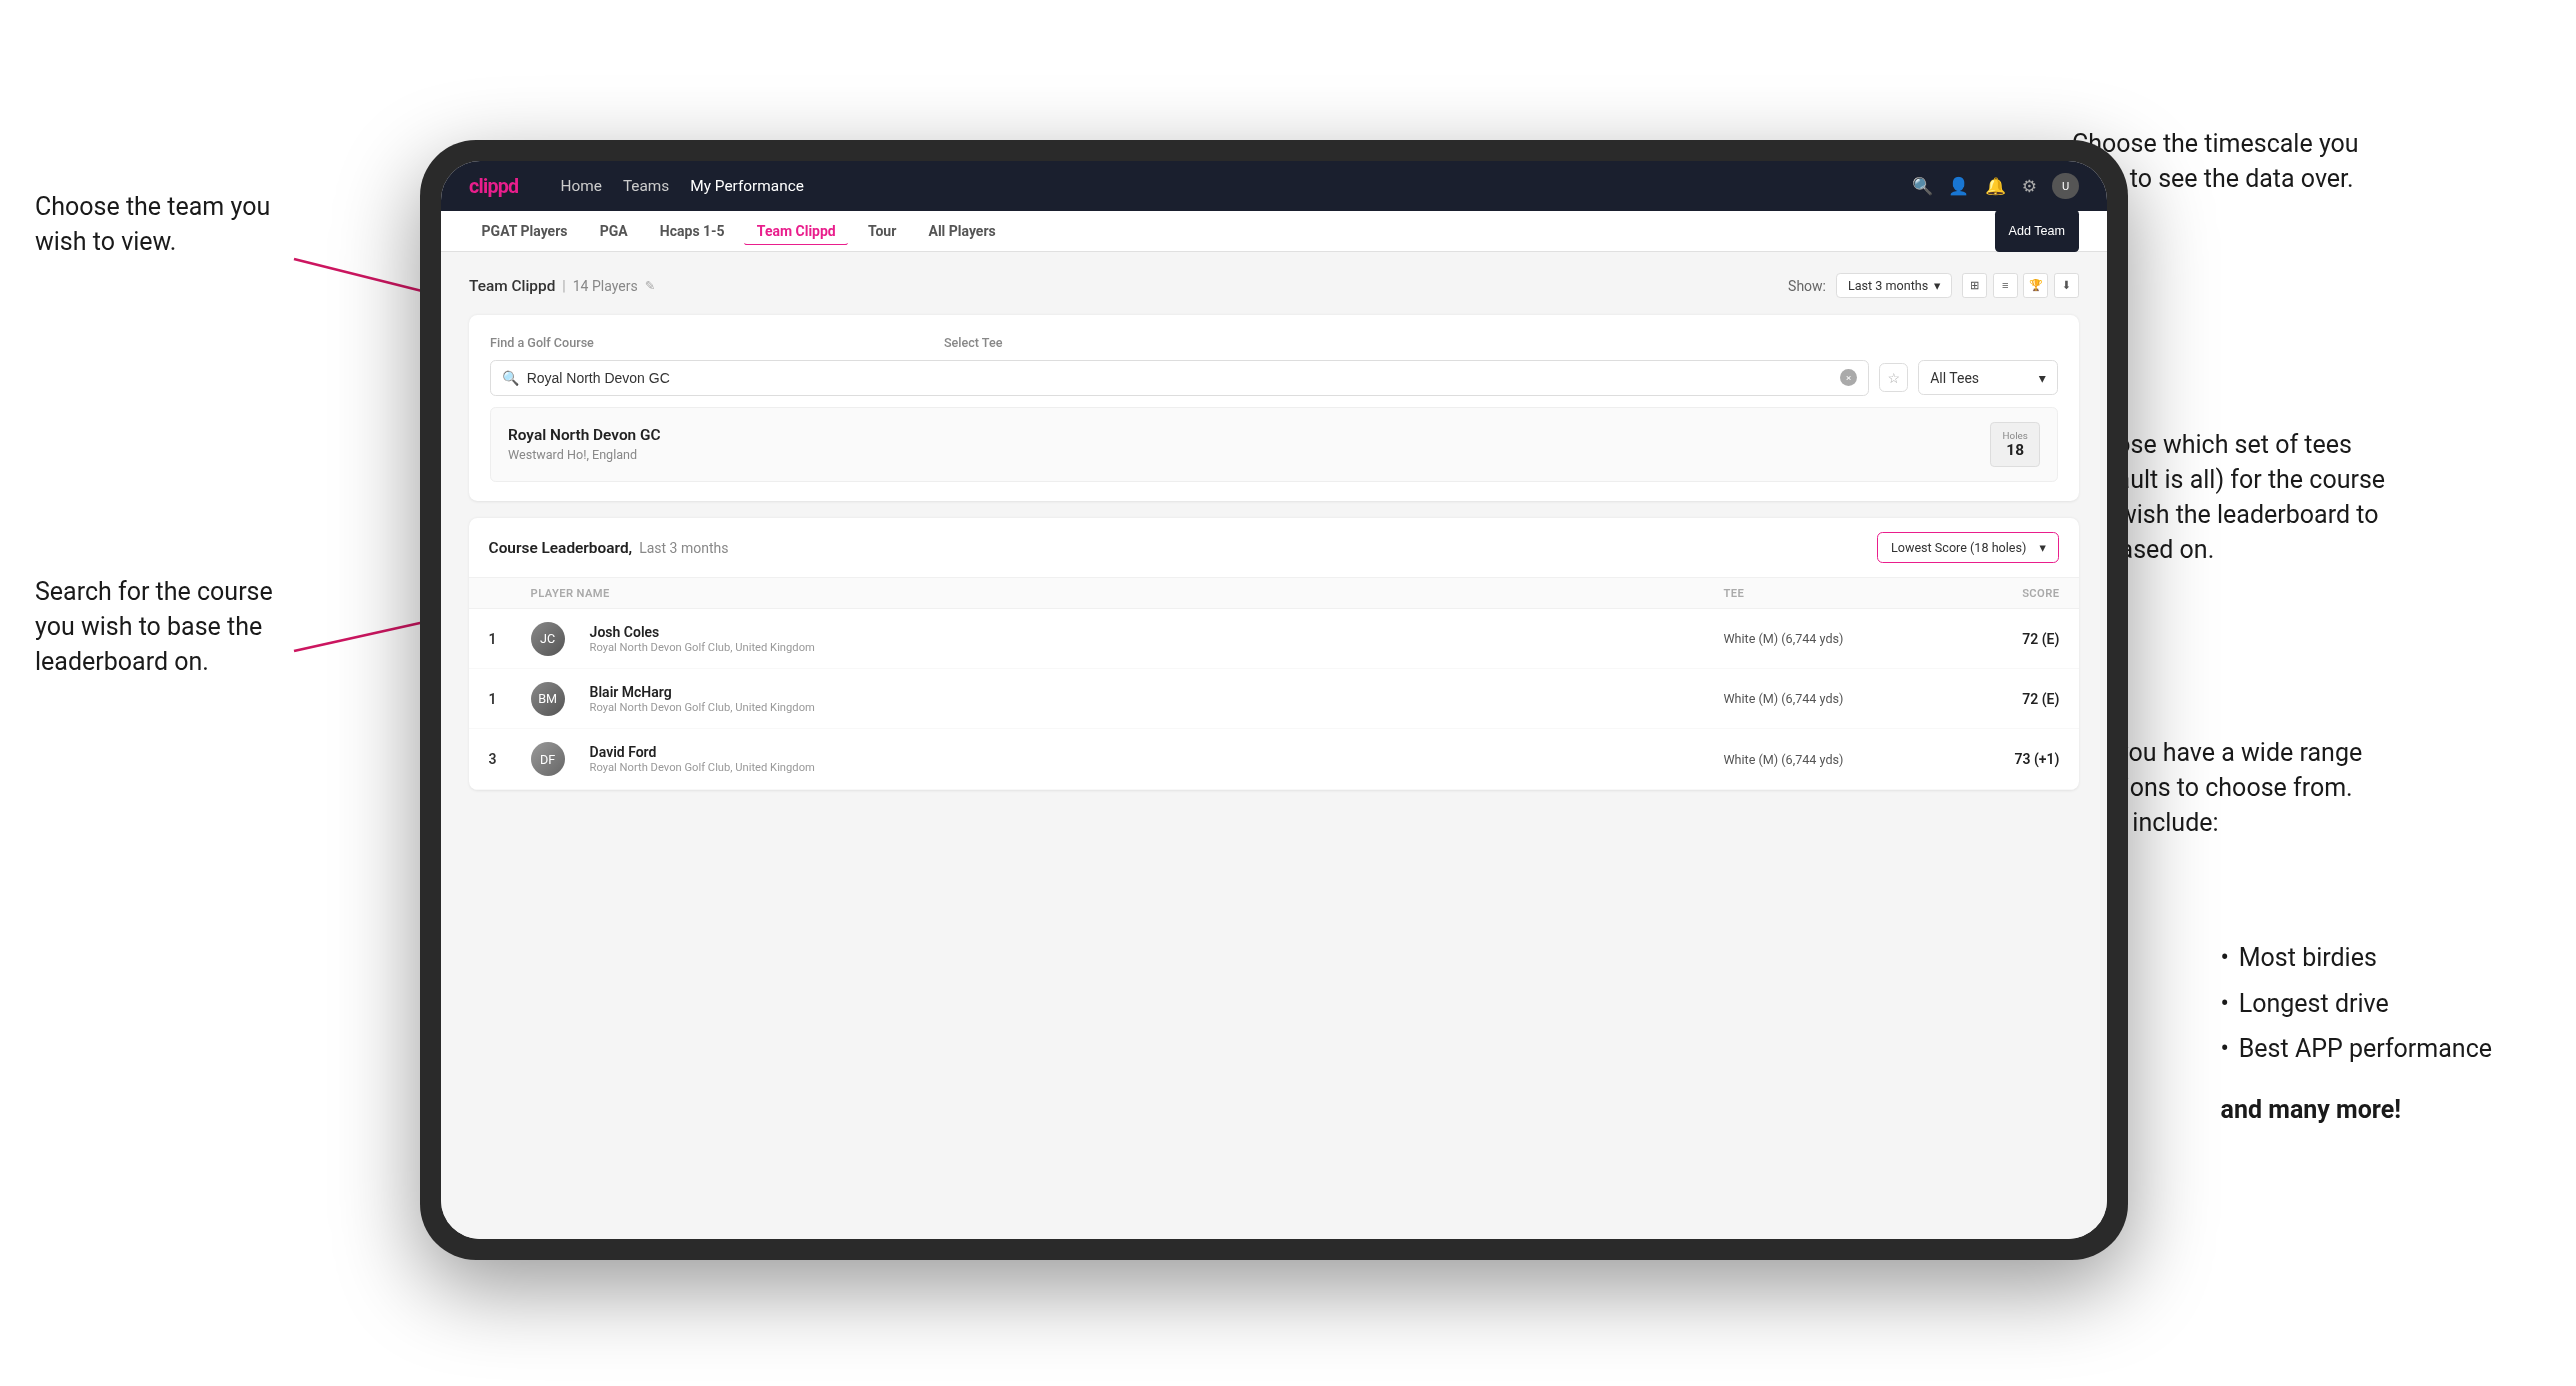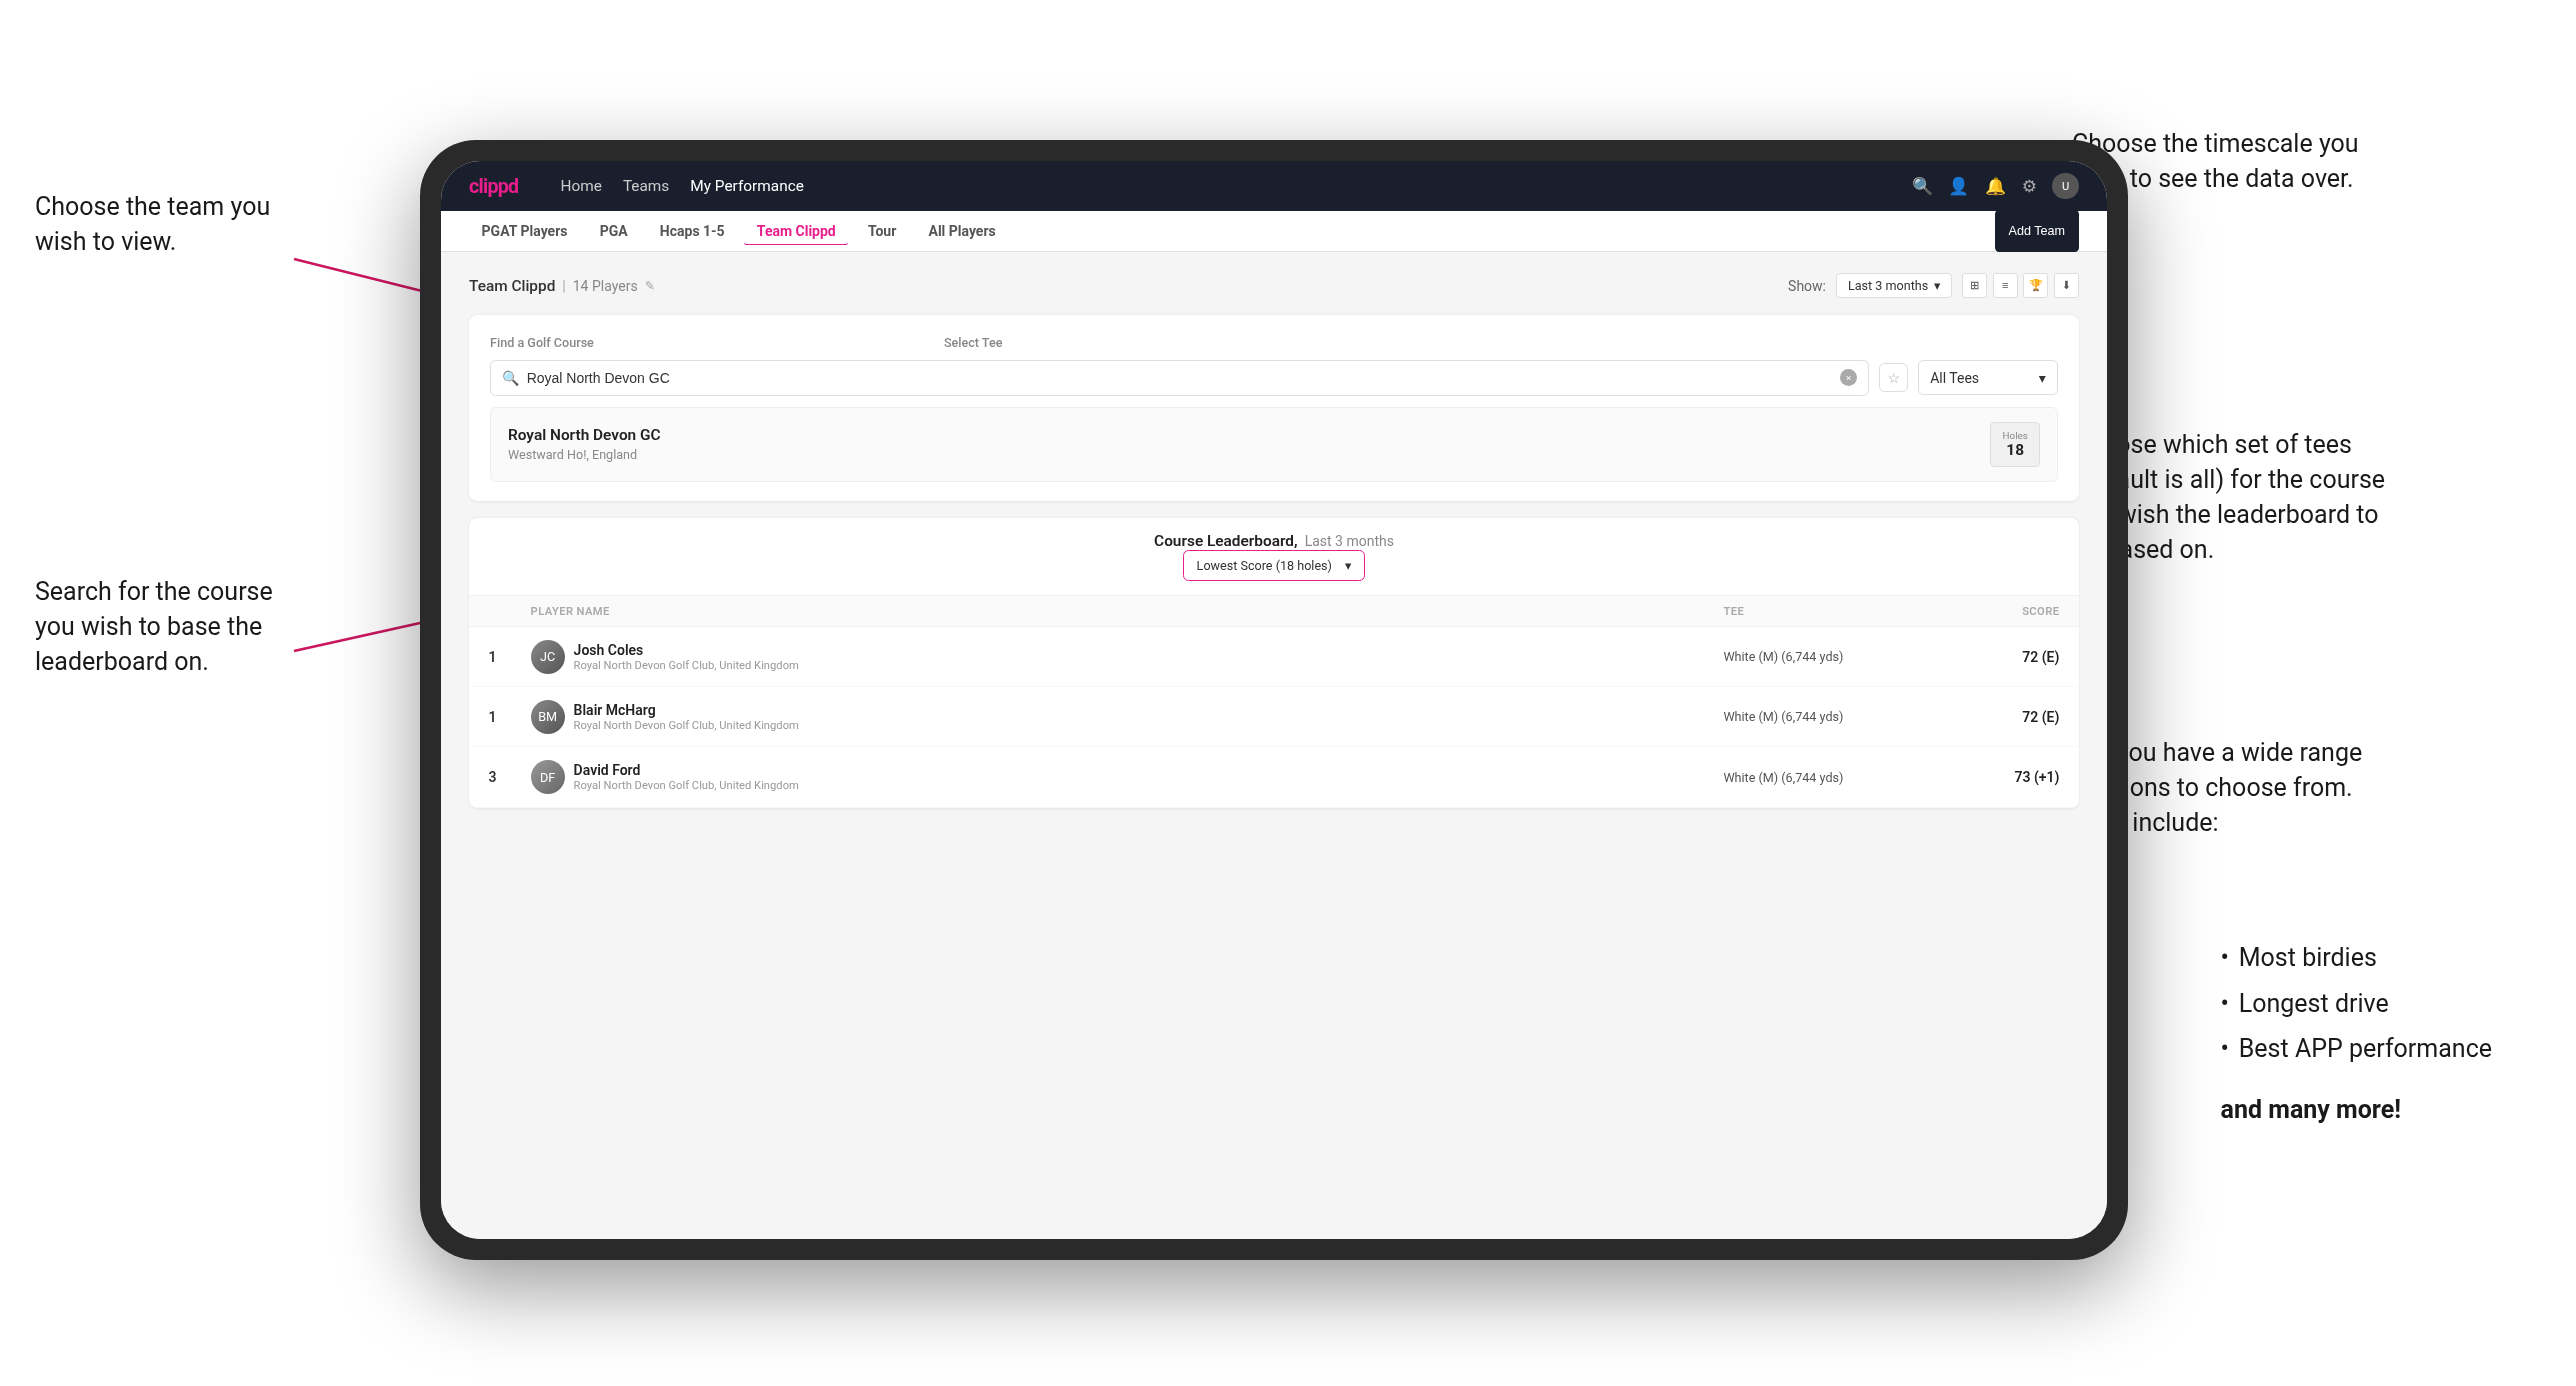--- a/index.html
+++ b/index.html
@@ -363,21 +363,20 @@
       box-shadow: 0 0.7px 2.8px rgba(0,0,0,0.08);
       overflow: hidden;
     }
 
     .leaderboard-header {
       display: flex;
       align-items: center;
       justify-content: space-between;
       padding: 14px 19.6px;
       border-bottom: 0.7px solid #f0f0f0;
-      flex-direction: column;
     }
 
     .leaderboard-title {
       font-size: 15.4px;
       font-weight: 600;
       color: #222;
     }
 
     .score-type-select {
       border: 1.4px solid #e91e8c;
@@ -424,21 +423,21 @@
 
     .player-rank {
       font-size: 14px;
       font-weight: 600;
       color: #333;
     }
 
     .player-info {
       display: flex;
       align-items: center;
-      gap: 9px;
+      gap: 25px;
     }
 
     .player-avatar {
       width: 34px;
       height: 34px;
       border-radius: 50%;
       background: #ddd;
       overflow: hidden;
       position: relative;
     }

